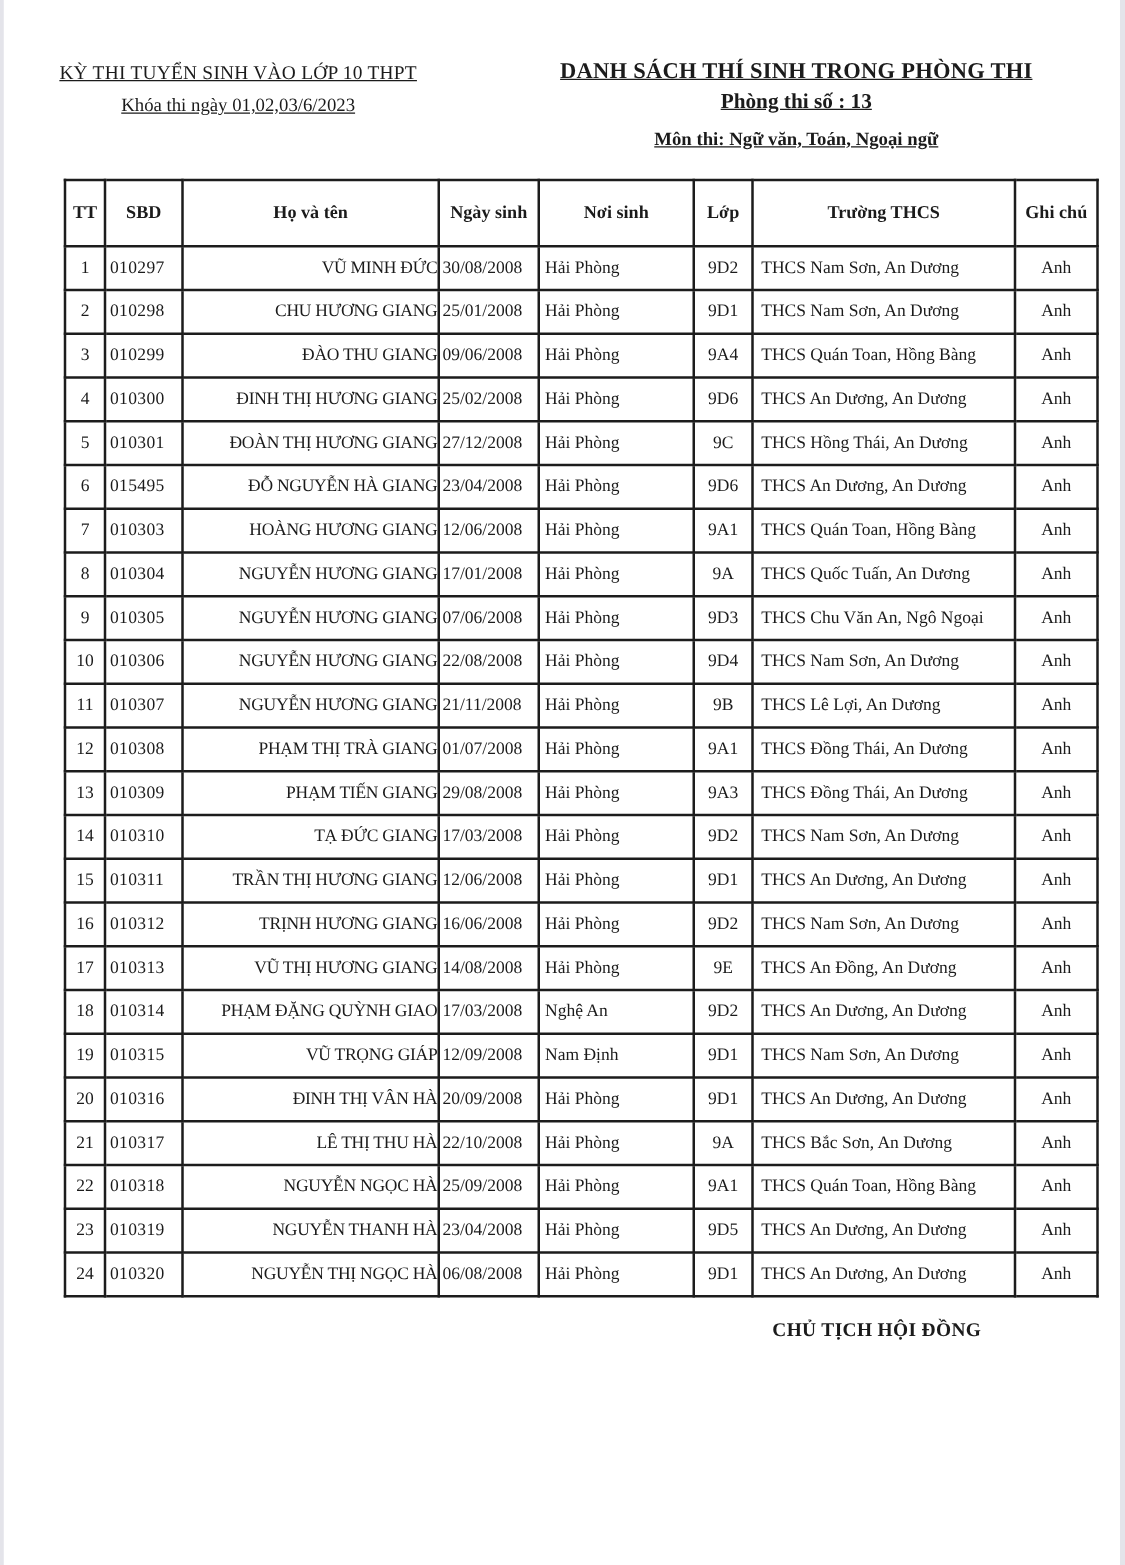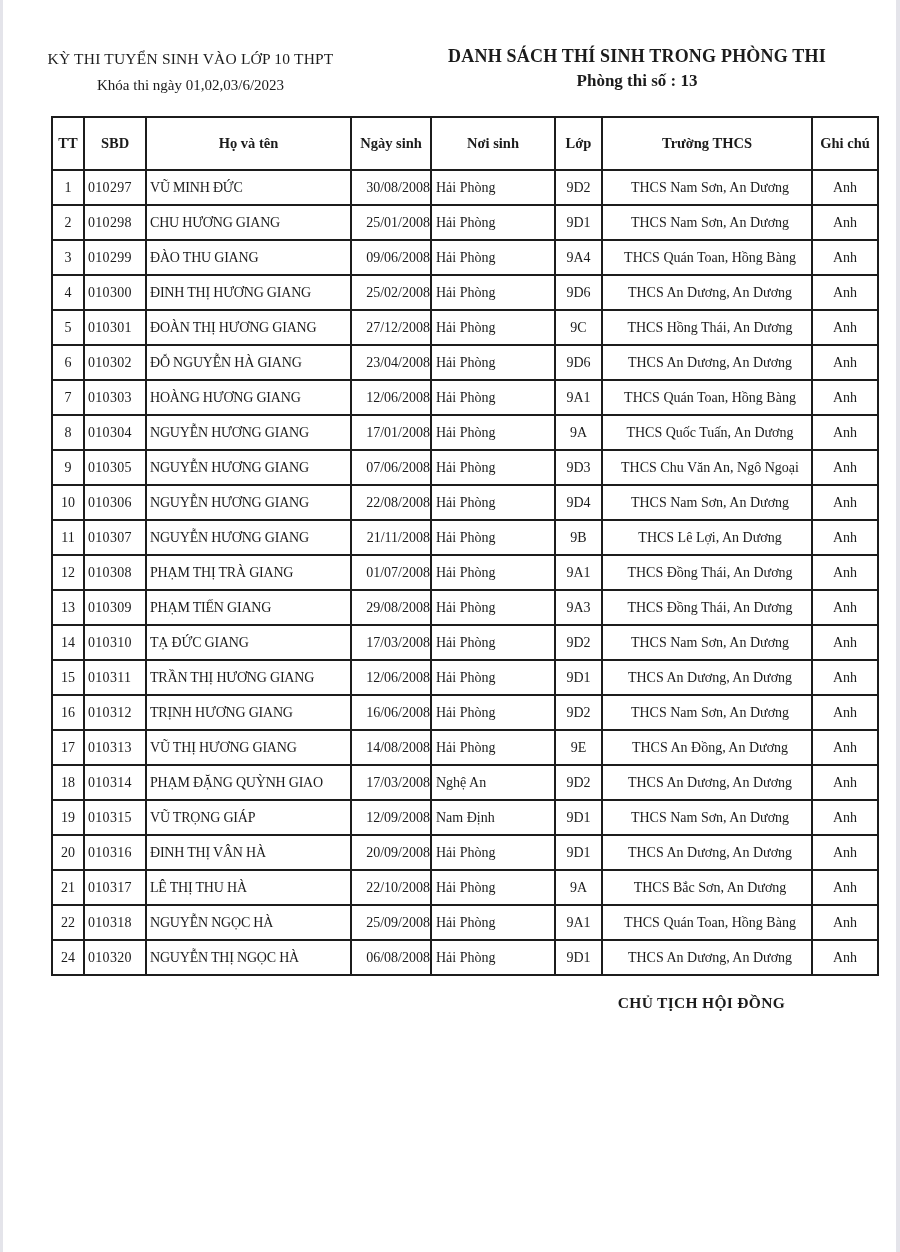--- a/index.html
+++ b/index.html
@@ -12,21 +12,21 @@
     overflow: hidden;
   }
   .page {
     width: 900px; height: 1252px;
     background: #ffffff;
     border-left: 3px solid #e4e4ea;
     border-right: 4px solid #e4e4ea;
     padding-top: 46px;
   }
   
-  .doc-header { display: flex; align-items: flex-start; }
+  .doc-header { display: flex; align-items: flex-start; text-decoration: underline; }
   .hdr-left { width: 42%; text-align: center; padding-top: 4px; }
   .hdr-left .l1 { font-size: 15.5px; letter-spacing: 0.2px; }
   .hdr-left .l2 { margin-top: 3px; font-size: 17px; font-weight: bold; }
   .hdr-left .l2 span {
     display: inline-block;
     border-bottom: 2px solid #222222;
     padding-bottom: 3px;
   }
   .hdr-left .l3 { margin-top: 9px; font-size: 15px; }
   .hdr-right { width: 58%; text-align: center; }
@@ -49,25 +49,25 @@
   table.roster th {
     height: 43px;
     font-size: 14.5px;
     font-weight: bold;
     text-align: center;
     padding: 17px 1px;
   }
   table.roster td { height: 35px; font-size: 14px; }
   td.c0 { text-align: center; font-size: 14px; }
   td.c1 { text-align: left; padding-left: 3px; letter-spacing: 0.3px; }
-  td.c2 { text-align: left; padding-left: 3px; letter-spacing: -0.2px; border-radius: 12px; }
-  td.c3 { text-align: right; padding-left: 2px; margin-top: 44px; }
+  td.c2 { text-align: right; padding-left: 16px; letter-spacing: -0.2px; }
+  td.c3 { text-align: left; padding-left: 2px; margin-top: 44px; }
   td.c4 { text-align: left; padding-left: 4px; }
   td.c5 { text-align: center; }
-  td.c6 { text-align: center; padding-left: 6px; font-size: 12.5px; }
+  td.c6 { text-align: left; padding-left: 6px; font-size: 12.5px; }
   td.c7 { text-align: center; }
   
   .signature {
     margin-top: 18px;
     text-align: right;
     padding-right: 111px;
     font-size: 15.5px;
     font-weight: bold;
     letter-spacing: 0.3px;
   }
@@ -78,20 +78,21 @@
 <div class="page">
 
   <div class="doc-header">
     <div class="hdr-left">
       <div class="l1">KỲ THI TUYỂN SINH VÀO LỚP 10 THPT</div>
       <div class="l3">Khóa thi ngày 01,02,03/6/2023</div>
     </div>
     <div class="hdr-right">
       <div class="title">DANH SÁCH THÍ SINH TRONG PHÒNG THI</div>
       <div class="room">Phòng thi số : 13</div>
+      <div class="subjects">Môn thi: Ngữ văn, Toán, Ngoại ngữ</div>
     </div>
   </div>
 
   <table class="roster">
     <colgroup>
       <col style="width:32px">
       <col style="width:62px">
       <col style="width:205px">
       <col style="width:80px">
       <col style="width:124px">
@@ -157,21 +158,21 @@
           <td class="c1">010301</td>
           <td class="c2">ĐOÀN THỊ HƯƠNG GIANG</td>
           <td class="c3">27/12/2008</td>
           <td class="c4">Hải Phòng</td>
           <td class="c5">9C</td>
           <td class="c6">THCS Hồng Thái, An Dương</td>
           <td class="c7">Anh</td>
         </tr>
         <tr>
           <td class="c0">6</td>
-          <td class="c1">010302</td>
+          <td class="c1">015495</td>
           <td class="c2">ĐỖ NGUYỄN HÀ GIANG</td>
           <td class="c3">23/04/2008</td>
           <td class="c4">Hải Phòng</td>
           <td class="c5">9D6</td>
           <td class="c6">THCS An Dương, An Dương</td>
           <td class="c7">Anh</td>
         </tr>
         <tr>
           <td class="c0">7</td>
           <td class="c1">010303</td>
@@ -326,20 +327,30 @@
           <td class="c0">22</td>
           <td class="c1">010318</td>
           <td class="c2">NGUYỄN NGỌC HÀ</td>
           <td class="c3">25/09/2008</td>
           <td class="c4">Hải Phòng</td>
           <td class="c5">9A1</td>
           <td class="c6">THCS Quán Toan, Hồng Bàng</td>
           <td class="c7">Anh</td>
         </tr>
         <tr>
+          <td class="c0">23</td>
+          <td class="c1">010319</td>
+          <td class="c2">NGUYỄN THANH HÀ</td>
+          <td class="c3">23/04/2008</td>
+          <td class="c4">Hải Phòng</td>
+          <td class="c5">9D5</td>
+          <td class="c6">THCS An Dương, An Dương</td>
+          <td class="c7">Anh</td>
+        </tr>
+        <tr>
           <td class="c0">24</td>
           <td class="c1">010320</td>
           <td class="c2">NGUYỄN THỊ NGỌC HÀ</td>
           <td class="c3">06/08/2008</td>
           <td class="c4">Hải Phòng</td>
           <td class="c5">9D1</td>
           <td class="c6">THCS An Dương, An Dương</td>
           <td class="c7">Anh</td>
         </tr>
       </tbody>

